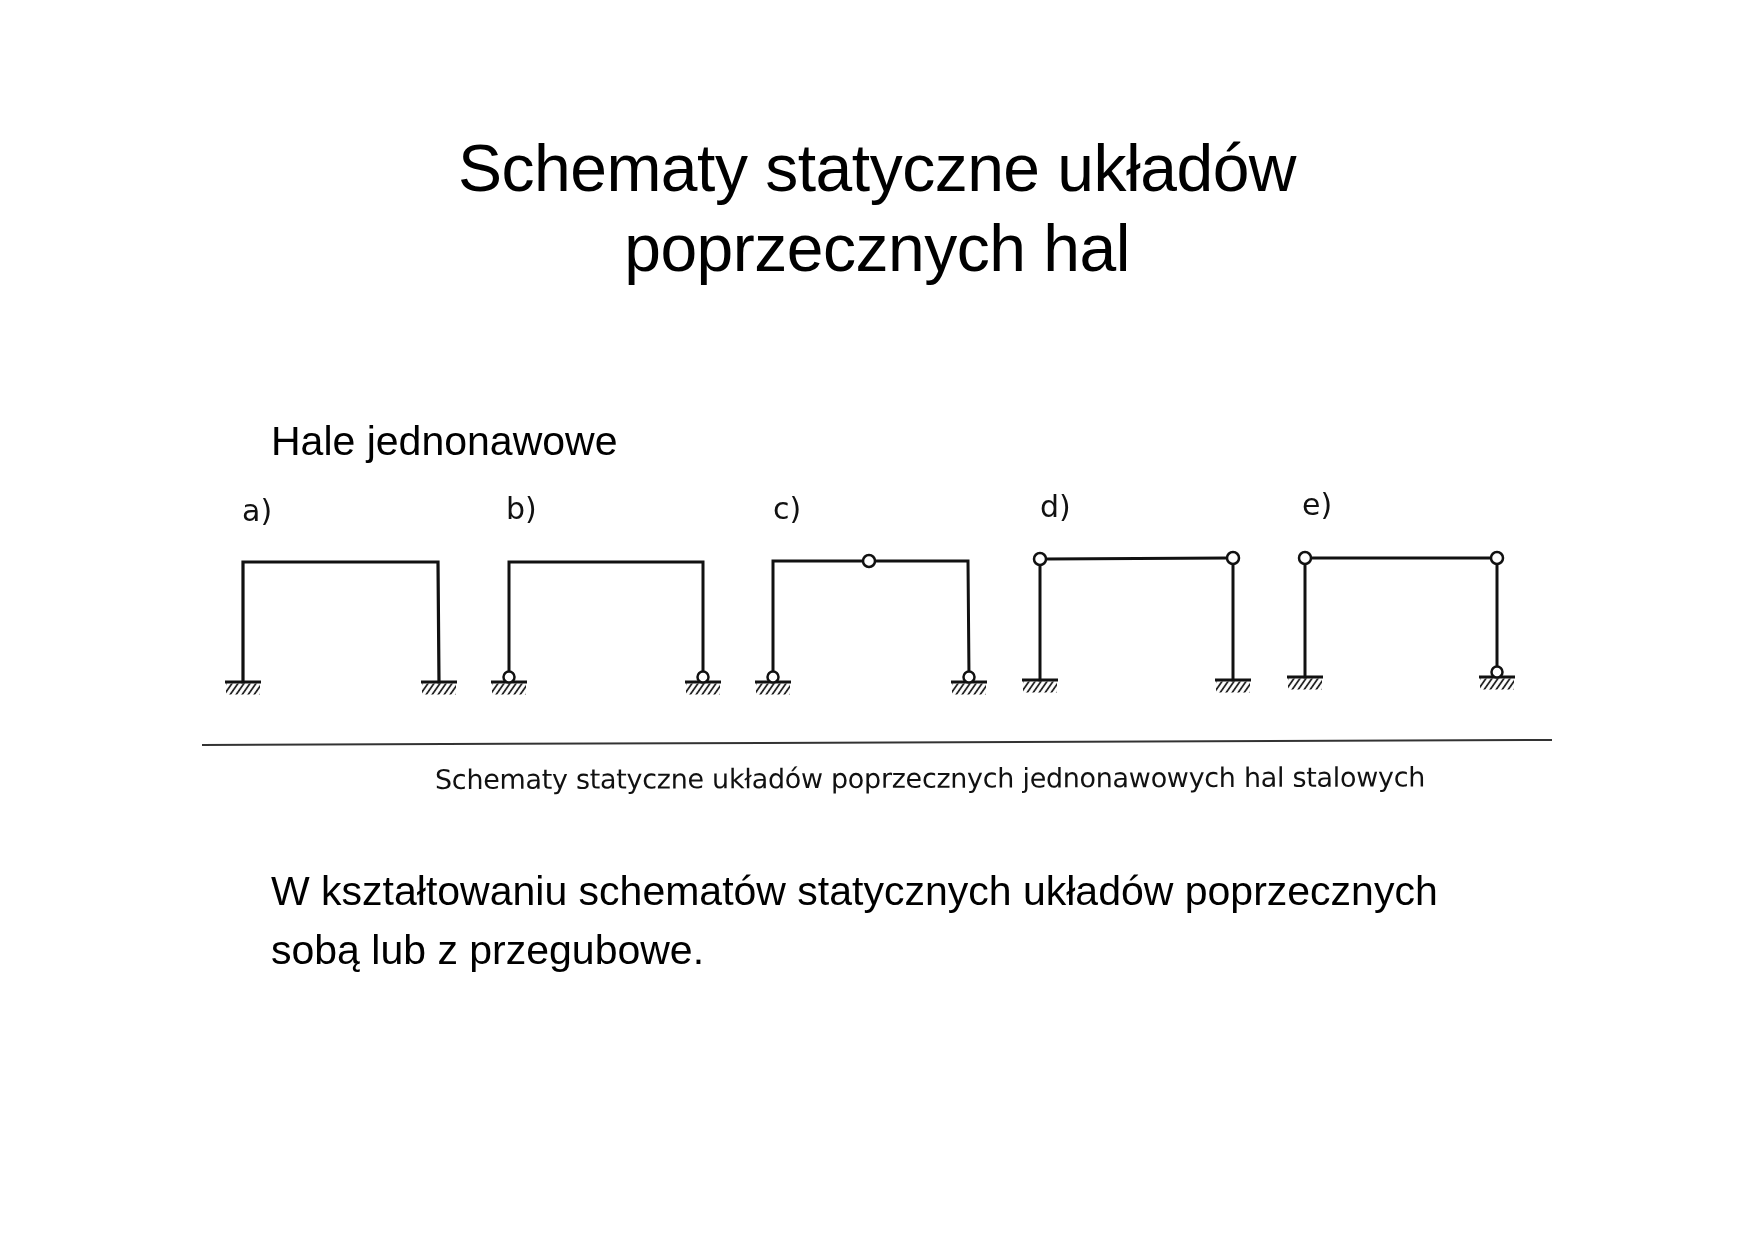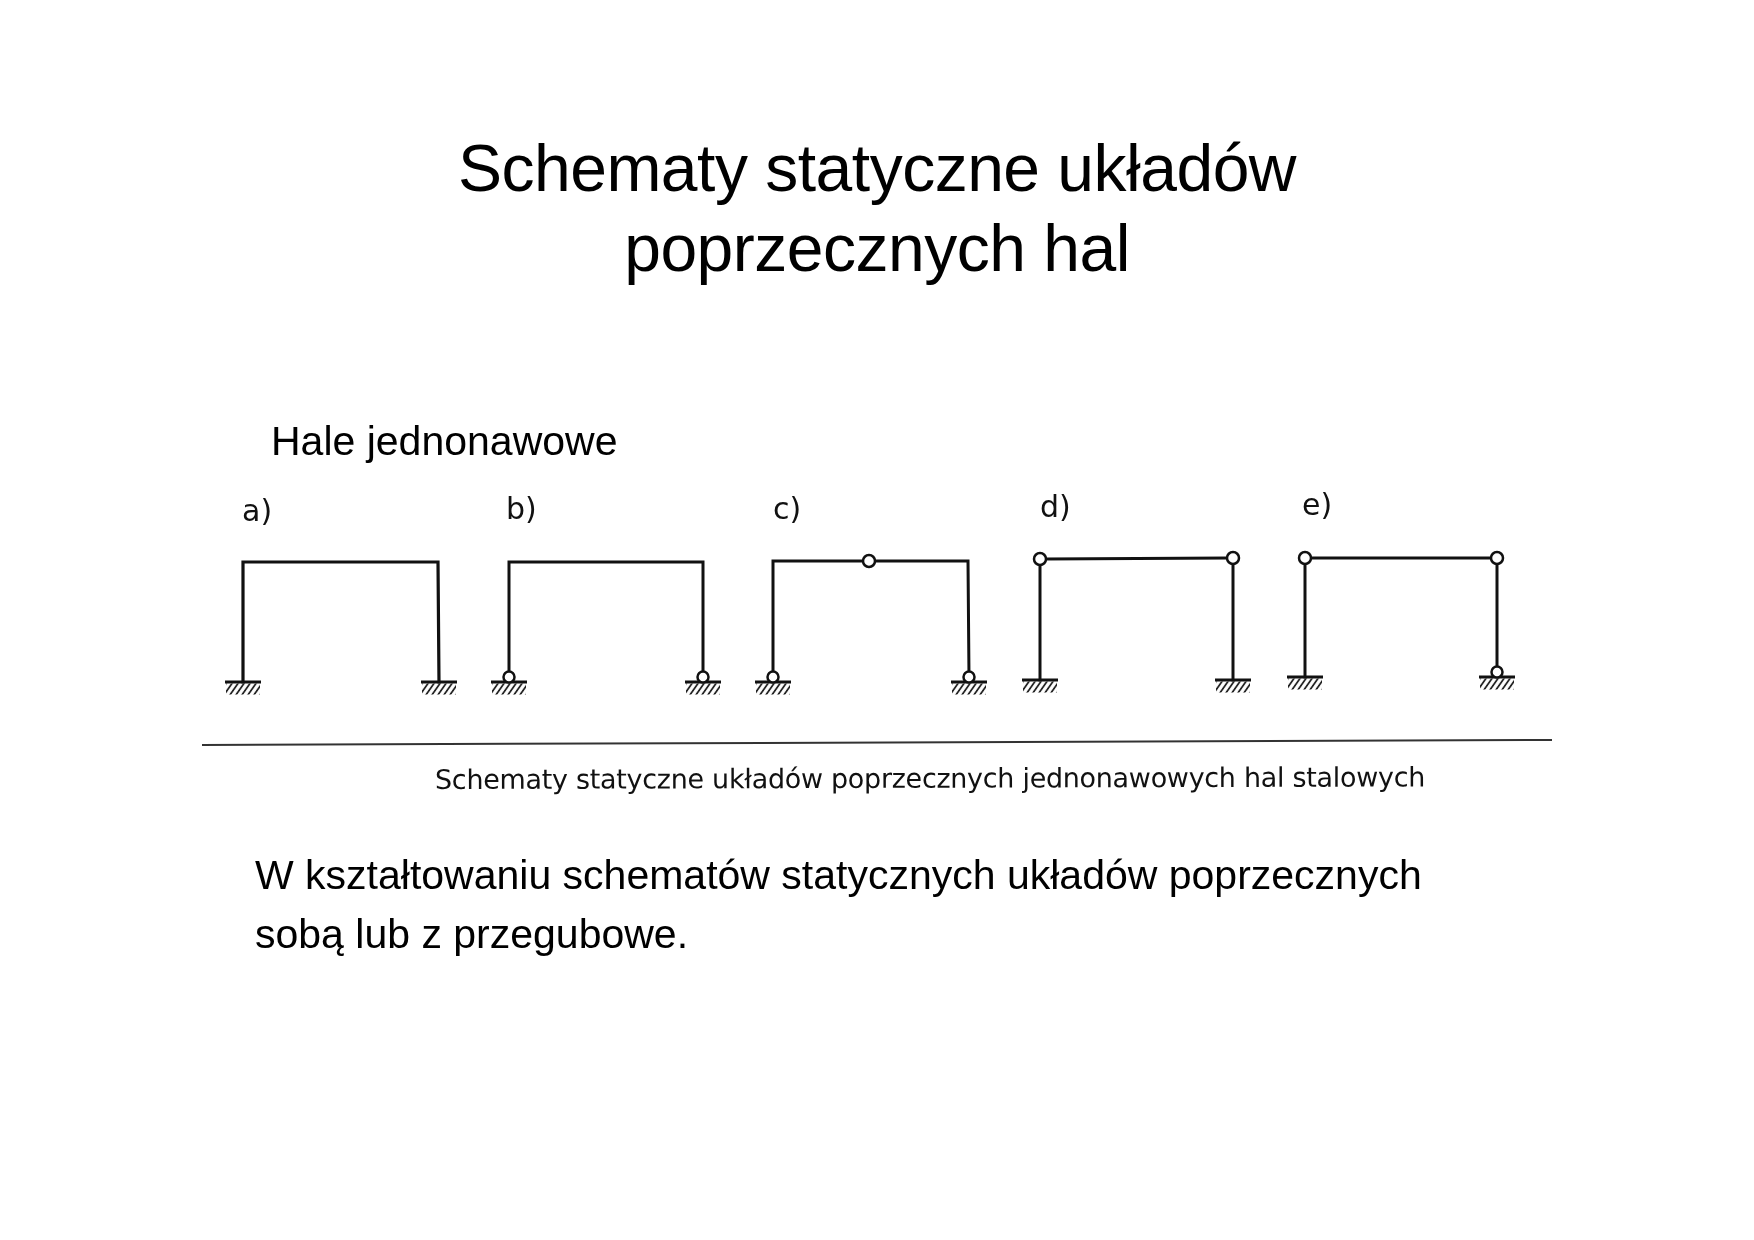--- a/index.html
+++ b/index.html
@@ -64,21 +64,21 @@
       transform: rotate(-0.15deg);
       transform-origin: left center;
     }
     .body-text {
       position: absolute;
       left: 255px;
       top: 846px;
       width: 1300px;
       font-size: 41px;
       line-height: 59px;
-      margin: 0;
+      margin: 16px;
     }
     .body-text span { display: block; white-space: nowrap; }
   </style>
 </head>
 <body>
 
 <h1 class="slide-title">
   <span>Schematy statyczne układów</span>
   <span>poprzecznych hal</span>
 </h1>

